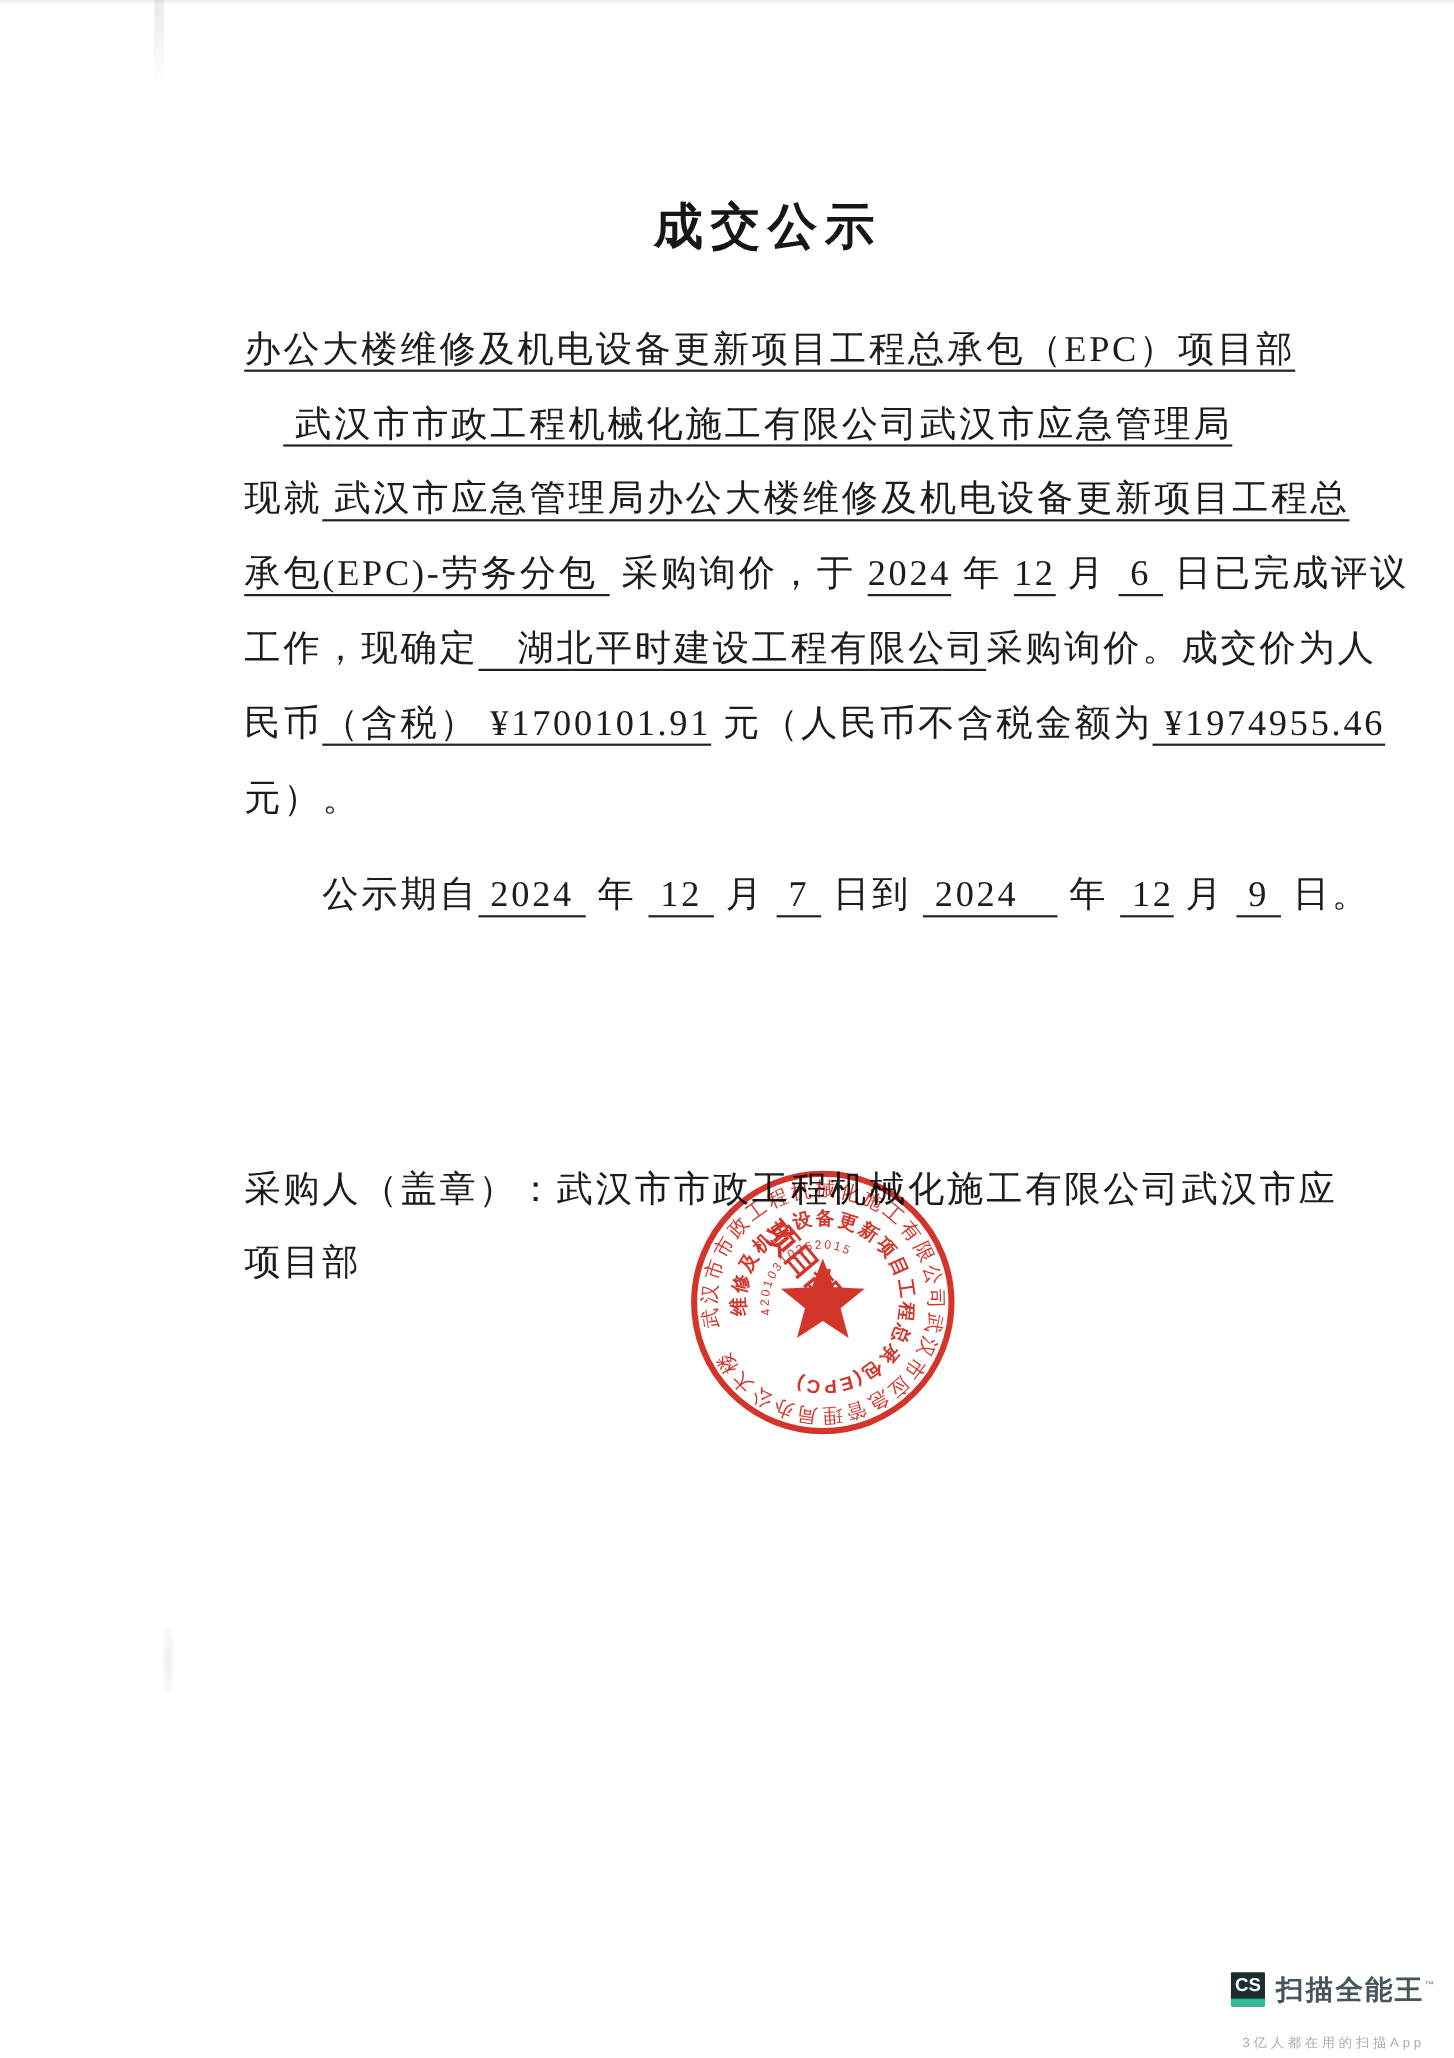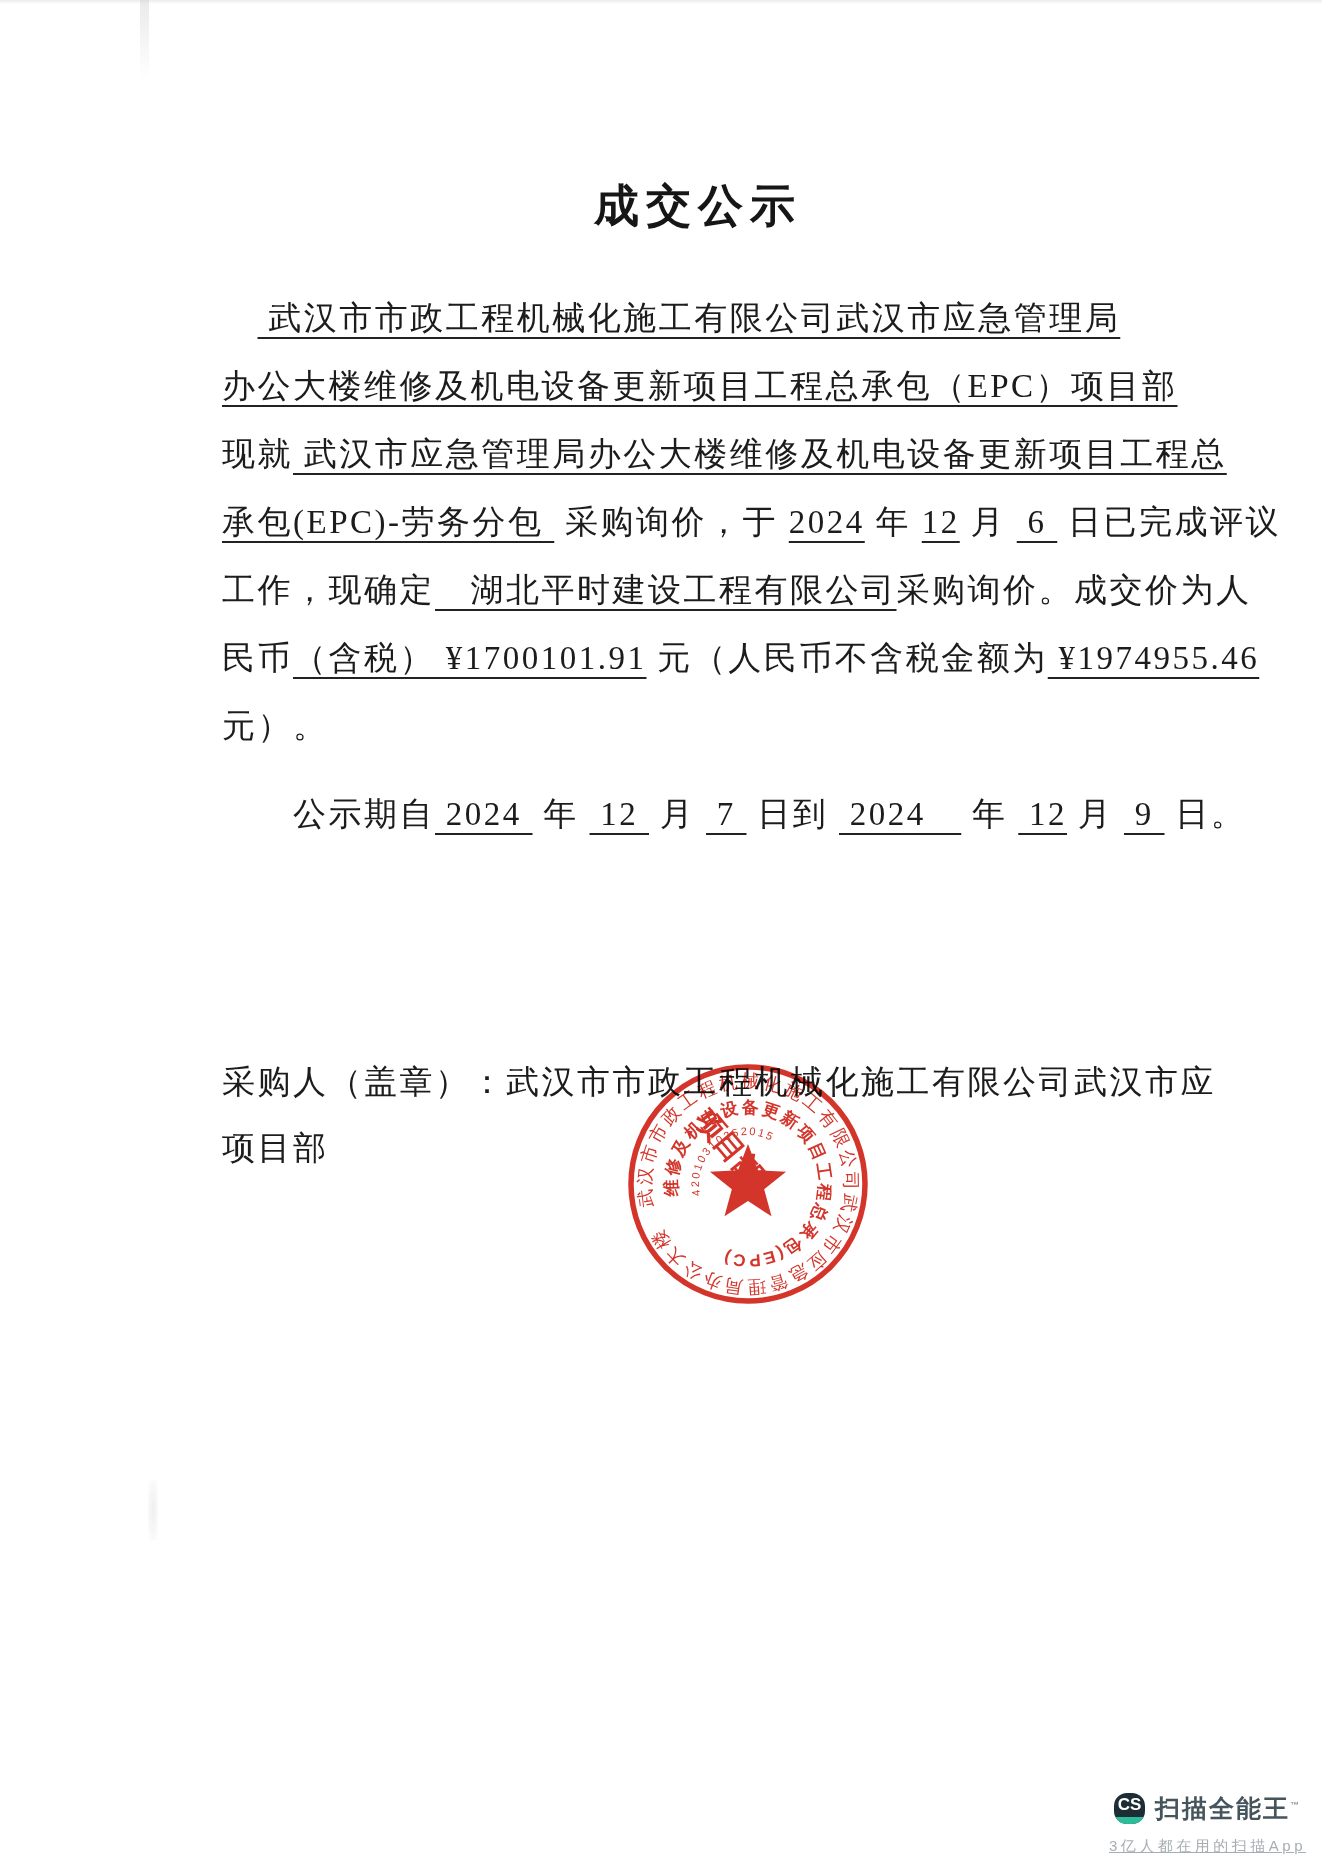--- a/index.html
+++ b/index.html
@@ -62,50 +62,50 @@
   }
   .stamp text { font-family: "Liberation Sans", sans-serif; }
 
   .cs-badge {
     position: absolute; right: 16px; top: 1792px;
     font-family: "Liberation Sans", "DejaVu Sans", sans-serif;
     text-align: center;
   }
   .cs-row { display: flex; align-items: center; gap: 10px; justify-content: center; }
   .cs-logo {
-    width: 31px; height: 31px; border-radius: 13px;
+    width: 31px; height: 31px; border-radius: 1px;
     background: #1d2d35; position: relative; overflow: hidden;
     display: flex; align-items: flex-start; justify-content: center;
   }
   .cs-logo span {
     color: #ffffff; font-weight: bold; font-size: 17px; line-height: 24px;
     letter-spacing: 0;
   }
   .cs-logo-accent {
     position: absolute; left: 0; right: 0; bottom: 0; height: 7px;
     background: #2ebd9b;
   }
   .cs-name { font-size: 25px; font-weight: bold; color: #46545c; letter-spacing: 2px; }
   .cs-name sup { font-size: 9px; color: #8d979c; }
-  .cs-tagline { margin-top: 12px; font-size: 15px; color: #a6aeb2; letter-spacing: 3.5px; text-decoration: underline; }
+  .cs-tagline { margin-top: 24px; font-size: 12px; color: #a6aeb2; letter-spacing: 3.5px; }
 </style>
 </head>
 <body>
 
 <div class="page">
 
   <div class="artifact-left-streak"></div>
   <div class="artifact-top-edge"></div>
   <div class="artifact-bottom-shadow"></div>
 
   <h1 class="title">成交公示</h1>
 
   <div class="para body-para">
+      <div class="line"><span class="u">办公大楼维修及机电设备更新项目工程总承包（EPC）项目部</span></div>
       <div class="line"><span>　</span><span class="u"> 武汉市市政工程机械化施工有限公司武汉市应急管理局</span></div>
-      <div class="line"><span class="u">办公大楼维修及机电设备更新项目工程总承包（EPC）项目部</span></div>
       <div class="line"><span>现就</span><span class="u"> 武汉市应急管理局办公大楼维修及机电设备更新项目工程总</span></div>
       <div class="line"><span class="u">承包(EPC)-劳务分包 </span><span> 采购询价，于 </span><span class="u">2024</span><span> 年 </span><span class="u">12</span><span> 月 </span><span class="u"> 6 </span><span> 日已完成评议</span></div>
       <div class="line"><span>工作，现确定</span><span class="u">　湖北平时建设工程有限公司</span><span>采购询价。成交价为人</span></div>
       <div class="line"><span>民币</span><span class="u">（含税） ¥1700101.91</span><span> 元（人民币不含税金额为</span><span class="u"> ¥1974955.46</span></div>
       <div class="line"><span>元）。</span></div>
     </div>
 
   <div class="para publicity">
       <div class="line"><span>　　公示期自</span><span class="u"> 2024 </span><span> 年 </span><span class="u"> 12 </span><span> 月 </span><span class="u"> 7 </span><span> 日到 </span><span class="u"> 2024　</span><span> 年 </span><span class="u"> 12</span><span> 月 </span><span class="u"> 9 </span><span> 日。</span></div>
     </div>

